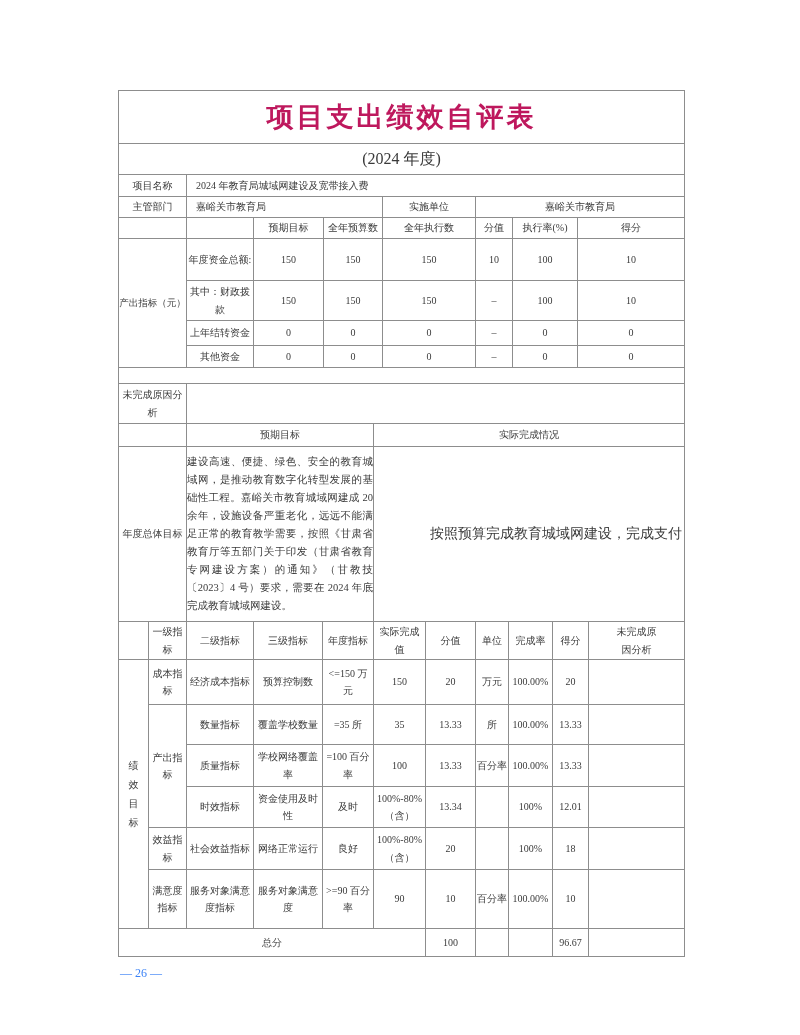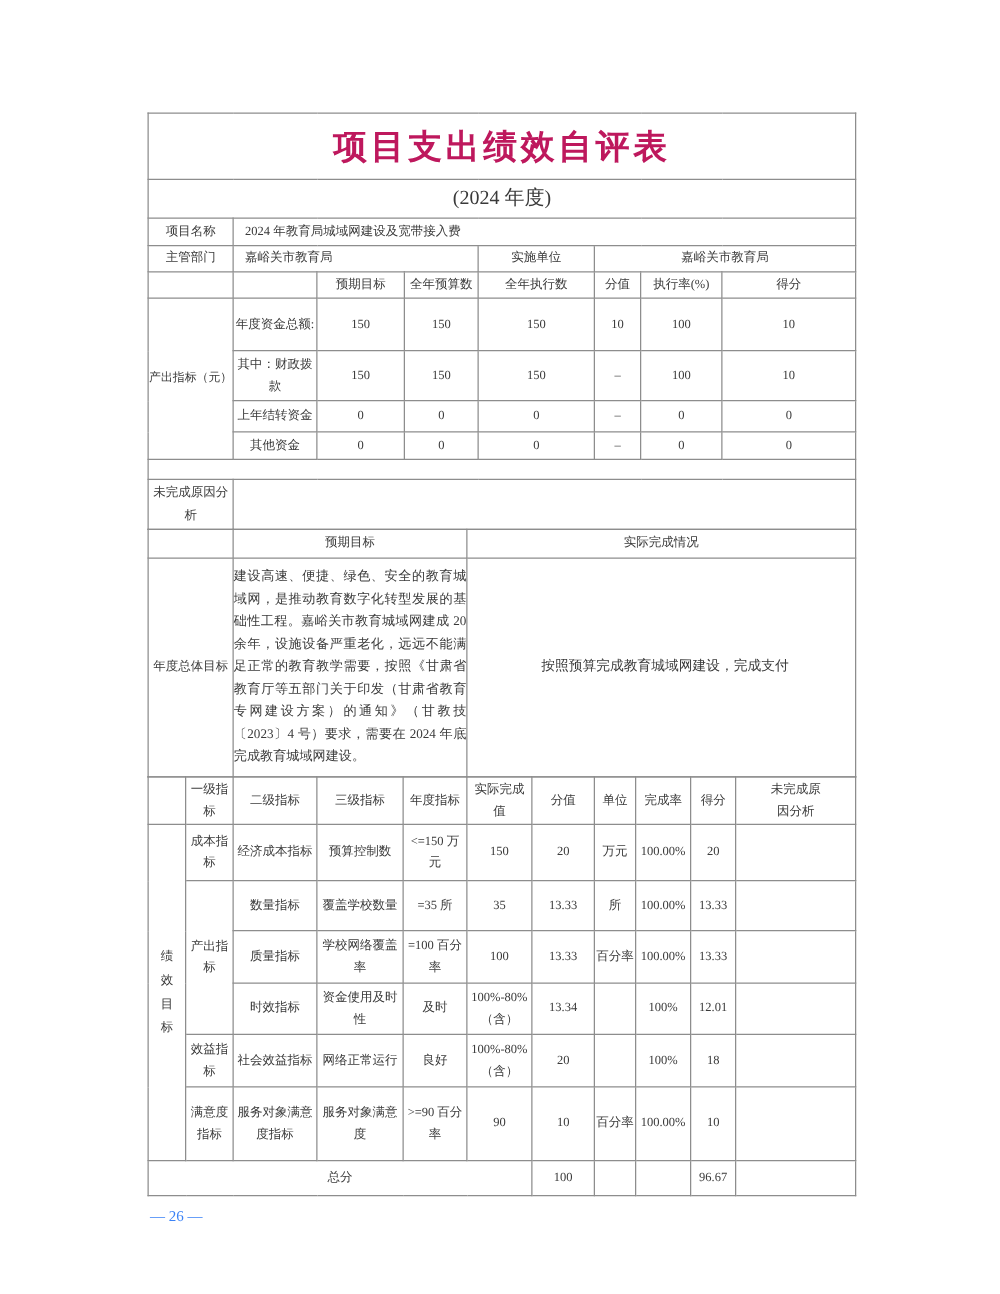--- a/index.html
+++ b/index.html
@@ -15,21 +15,21 @@
     padding:1px 2px;line-height:1.75;word-break:break-word;color:#3a3a3a;
   }
   td.title-cell{font-size:27px;font-weight:bold;letter-spacing:3px;color:#be185d;line-height:1.2;}
   td.subtitle-cell{font-size:16px;margin-left:40px;}
   td.left{text-align:left;padding-left:9px;}
   td.nowrap{white-space:nowrap;font-size:9.5px;padding:1px 0;}
   td.tight{padding:1px 0;text-align:center;}
   td.para{
     text-align:justify;padding:6px 0;line-height:18px;font-size:10.5px;vertical-align:middle;
   }
-  td.actual-cell{text-align:center;padding-left:8px;font-size:11px;}
+  td.actual-cell{text-align:right;padding-left:8px;font-size:14px;}
   .vert{width:13px;margin:0 auto;line-height:1.9;letter-spacing:0;text-align:center;}
   .w52{max-width:48px;margin:0 auto;}
   .footer{
     position:absolute;left:120px;top:966px;font-size:12px;color:#3b82f6;
     font-family:"Liberation Serif","DejaVu Serif",serif;
   }
 </style>
 </head>
 <body>
 

